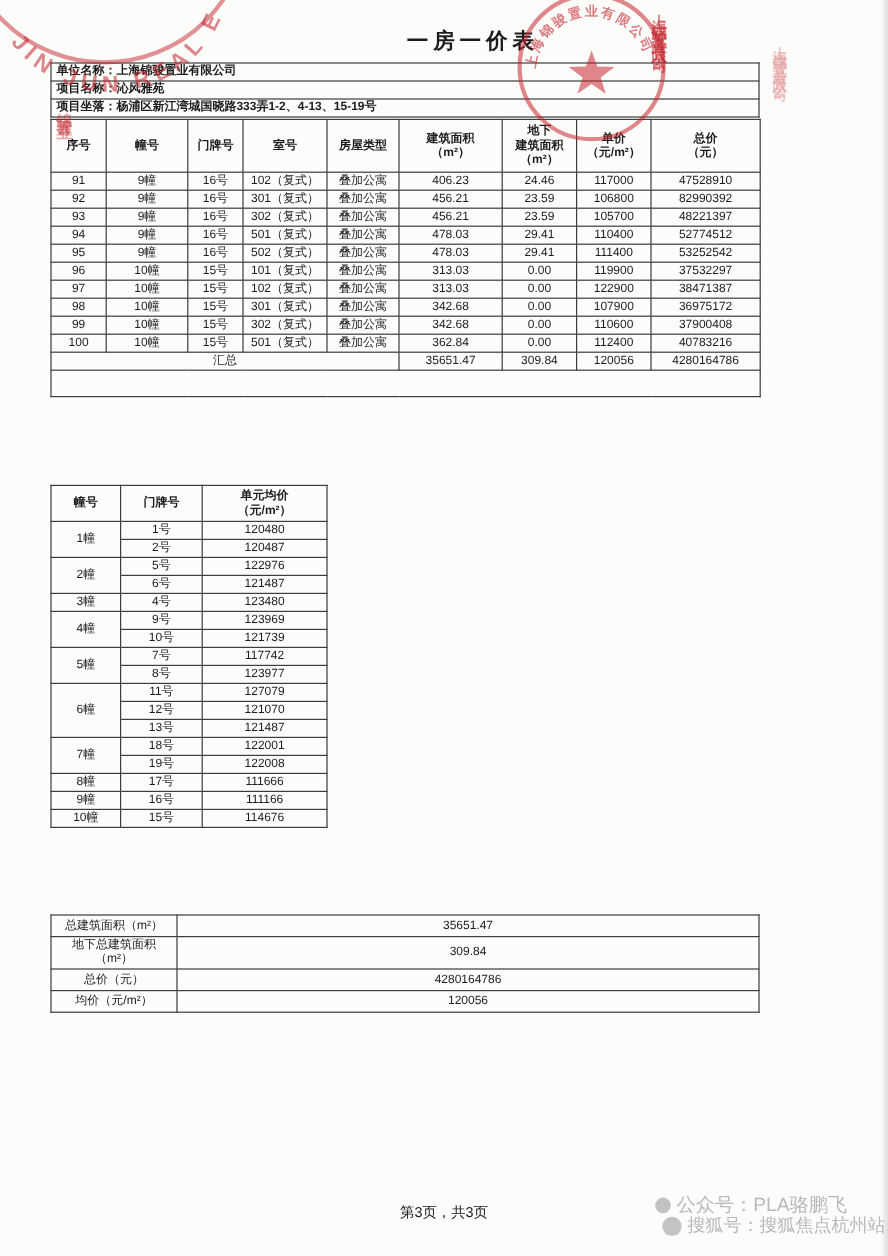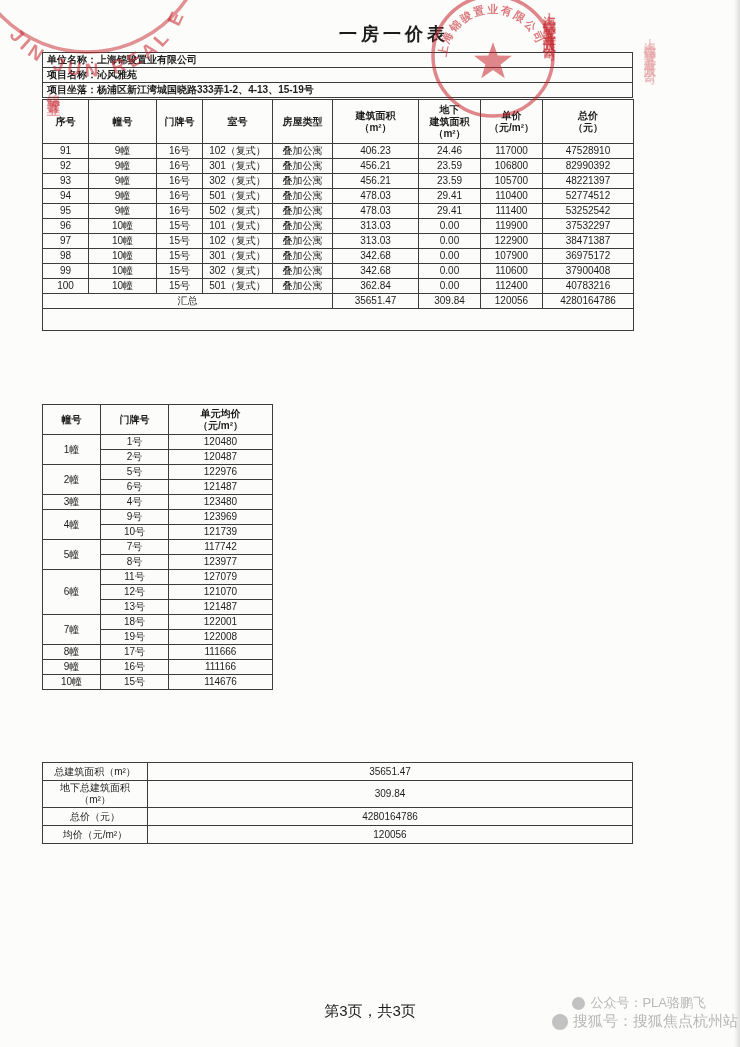--- a/index.html
+++ b/index.html
@@ -27,37 +27,37 @@
   .main-table{position:absolute;left:42px;top:99px;width:591px}
   .main-table th{white-space:pre-line;height:44px;font-weight:700}
   .main-table td{height:14px}
   .bold{font-weight:400}
   .unit-table{position:absolute;left:42px;top:404px;width:230px}
   .unit-table th{white-space:pre-line;height:30px;font-weight:700}
   .unit-table td{height:13px}
   .totals-table{position:absolute;left:42px;top:762px;width:591px}
   .totals-table td{height:18px}
   .totals-table td.label{font-weight:400}
-  .page-footer{position:absolute;top:1002px;left:0;width:100%;text-align:center;font-size:15px}
+  .page-footer{position:absolute;top:1002px;left:0;width:100%;text-align:center;font-size:12px}
   .stamp{position:absolute;pointer-events:none}
   .stamp-left{left:-8px;top:-6px}
   .stamp-right{left:418px;top:-12px}
   .vert-stamp-text{
     position:absolute;left:540px;top:2px;height:210px;
     writing-mode:vertical-rl;font-size:13px;letter-spacing:4px;
     color:rgba(197,36,44,.55);font-weight:700;pointer-events:none;
   }
   .vert-stamp-text.faint{left:641px;top:28px;opacity:.45;font-size:12px}
   .inner-stamp-text{
     position:absolute;left:44px;top:84px;writing-mode:vertical-rl;
     font-size:13px;letter-spacing:3px;color:rgba(197,36,44,.4);
     font-weight:700;pointer-events:none;
   }
   .wm{position:absolute;color:#b8b8b8;display:flex;align-items:center;gap:5px;white-space:nowrap}
-  .wm1{top:994px;right:34px;font-size:13px}
+  .wm1{top:994px;right:34px;font-size:16px}
   .wm2{top:1012px;right:2px;font-size:15px}
   .wm-logo{display:inline-block;border-radius:50%;background:#c2c2c2;position:relative}
   .wm1 .wm-logo{width:13px;height:13px}
   .wm2 .wm-logo{width:16px;height:16px}
   .edge-shade{
     position:absolute;right:0;top:0;width:6px;height:100%;
     background:linear-gradient(to left,rgba(0,0,0,.12),rgba(0,0,0,0));pointer-events:none;
   }
 </style>
 </head>

